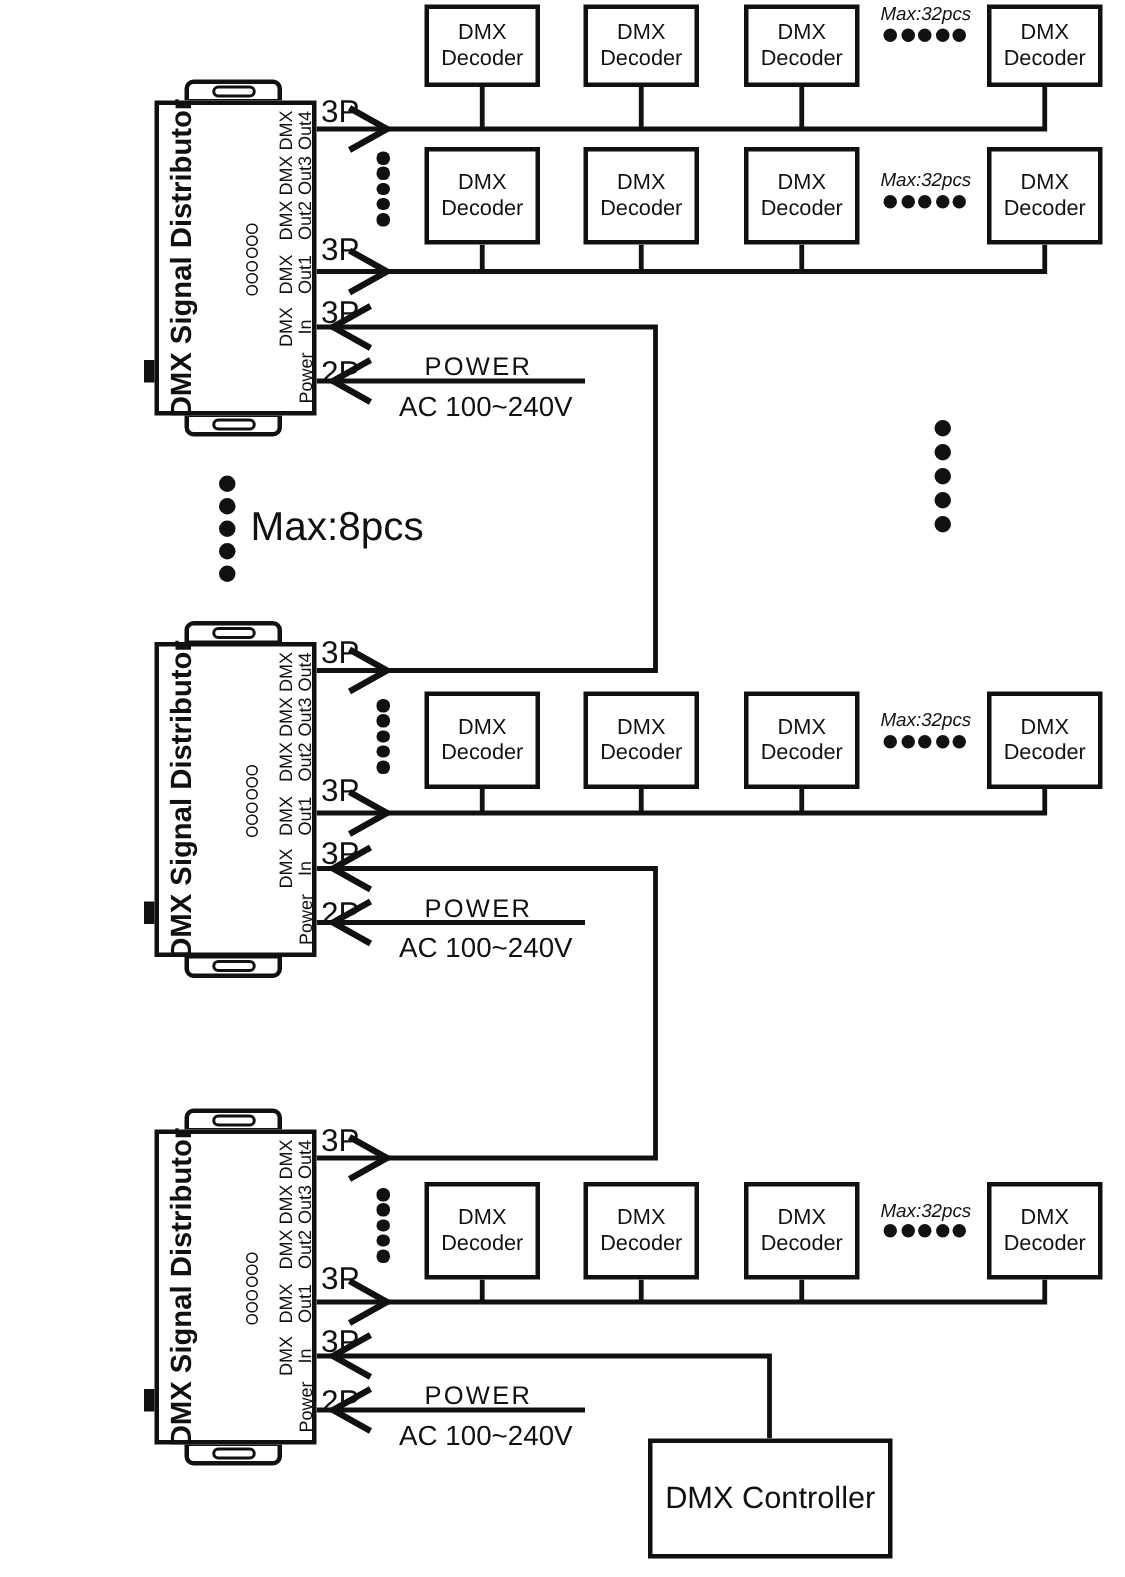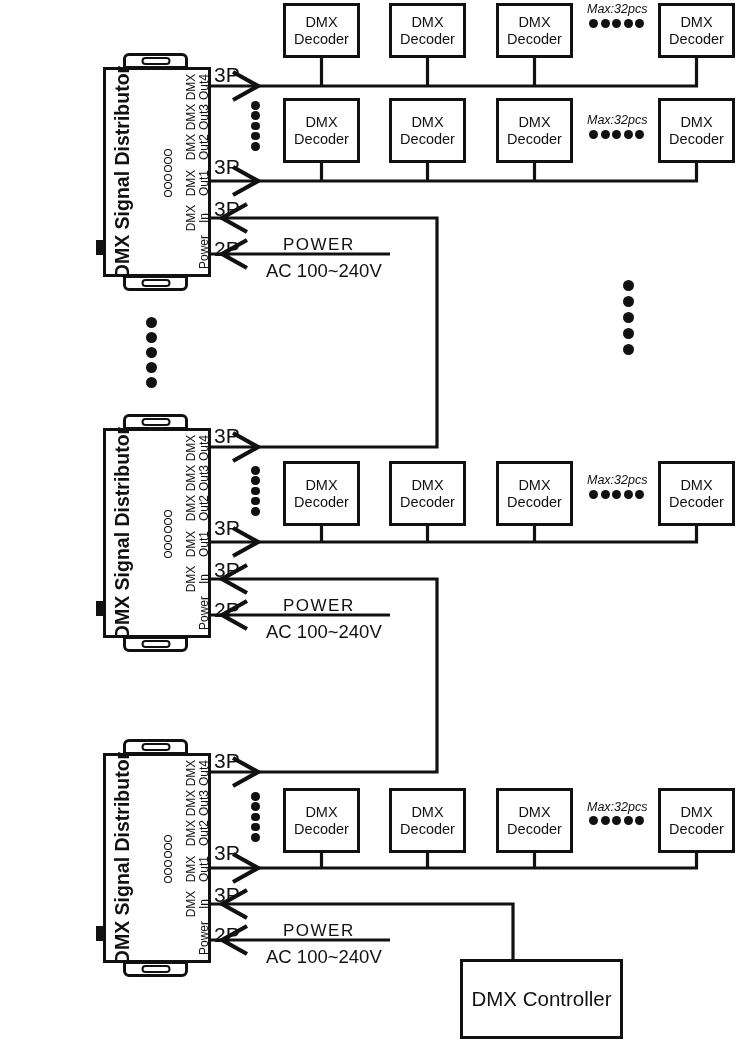--- a/index.html
+++ b/index.html
@@ -4,21 +4,21 @@
 <style>
   html,body { margin:0; padding:0; background:#ffffff; }
   .canvas { position:relative; width:750px; height:1051px; background:#ffffff;
             font-family:"Liberation Sans", sans-serif; color:#111111; overflow:hidden; }
   .abs { position:absolute; }
   svg.wires { position:absolute; left:0; top:0; z-index:0; }
   .box { position:absolute; border:3px solid #111; background:#fff; box-sizing:border-box; z-index:2; }
   .decoder { width:77px; height:65px; display:flex; flex-direction:column; align-items:center;
              justify-content:center; font-size:14.5px; line-height:16.5px; text-align:center; }
   .decoder.r1 { height:55px; }
-  .controller { width:163px; height:80px; display:flex; align-items:center; justify-content:center; font-size:20.5px;margin-left:28px; }
+  .controller { width:163px; height:80px; display:flex; align-items:center; justify-content:center; font-size:20.5px; }
   .dist { position:absolute; left:0; width:750px; height:212px; }
   .dist .body { position:absolute; left:103px; top:0; width:108px; height:210px;
                 border:3.5px solid #111; background:#fff; box-sizing:border-box; z-index:2; }
   .tab { position:absolute; left:123px; width:65px; height:16px; border:3px solid #111;
          background:#fff; box-sizing:border-box; z-index:1; }
   .tab.top { top:-14px; border-radius:6px 6px 0 0; }
   .tab.bot { top:208px; border-radius:0 0 6px 6px; }
   .slot { position:absolute; left:50%; top:50%; transform:translate(-50%,-50%);
           width:29px; height:8px; border:2.5px solid #111; border-radius:5px; box-sizing:border-box; background:#fff; }
   .bump { position:absolute; left:96px; top:173px; width:9px; height:15px; background:#111; z-index:1; }
@@ -289,20 +289,21 @@
       <div class="dot9"></div>
     </div>
 
   <div class="vdots" style="left:146px; top:317px; gap:4px">
     <div class="dot11"></div>
       <div class="dot11"></div>
       <div class="dot11"></div>
       <div class="dot11"></div>
       <div class="dot11"></div>
   </div>
+  <div class="abs max8" style="left:167px; top:336px">Max:8pcs</div>
 
   <div class="vdots" style="left:623px; top:280px; gap:5px">
     <div class="dot11"></div>
       <div class="dot11"></div>
       <div class="dot11"></div>
       <div class="dot11"></div>
       <div class="dot11"></div>
   </div>
 
   <div class="box controller" style="left:432px; top:959px">

